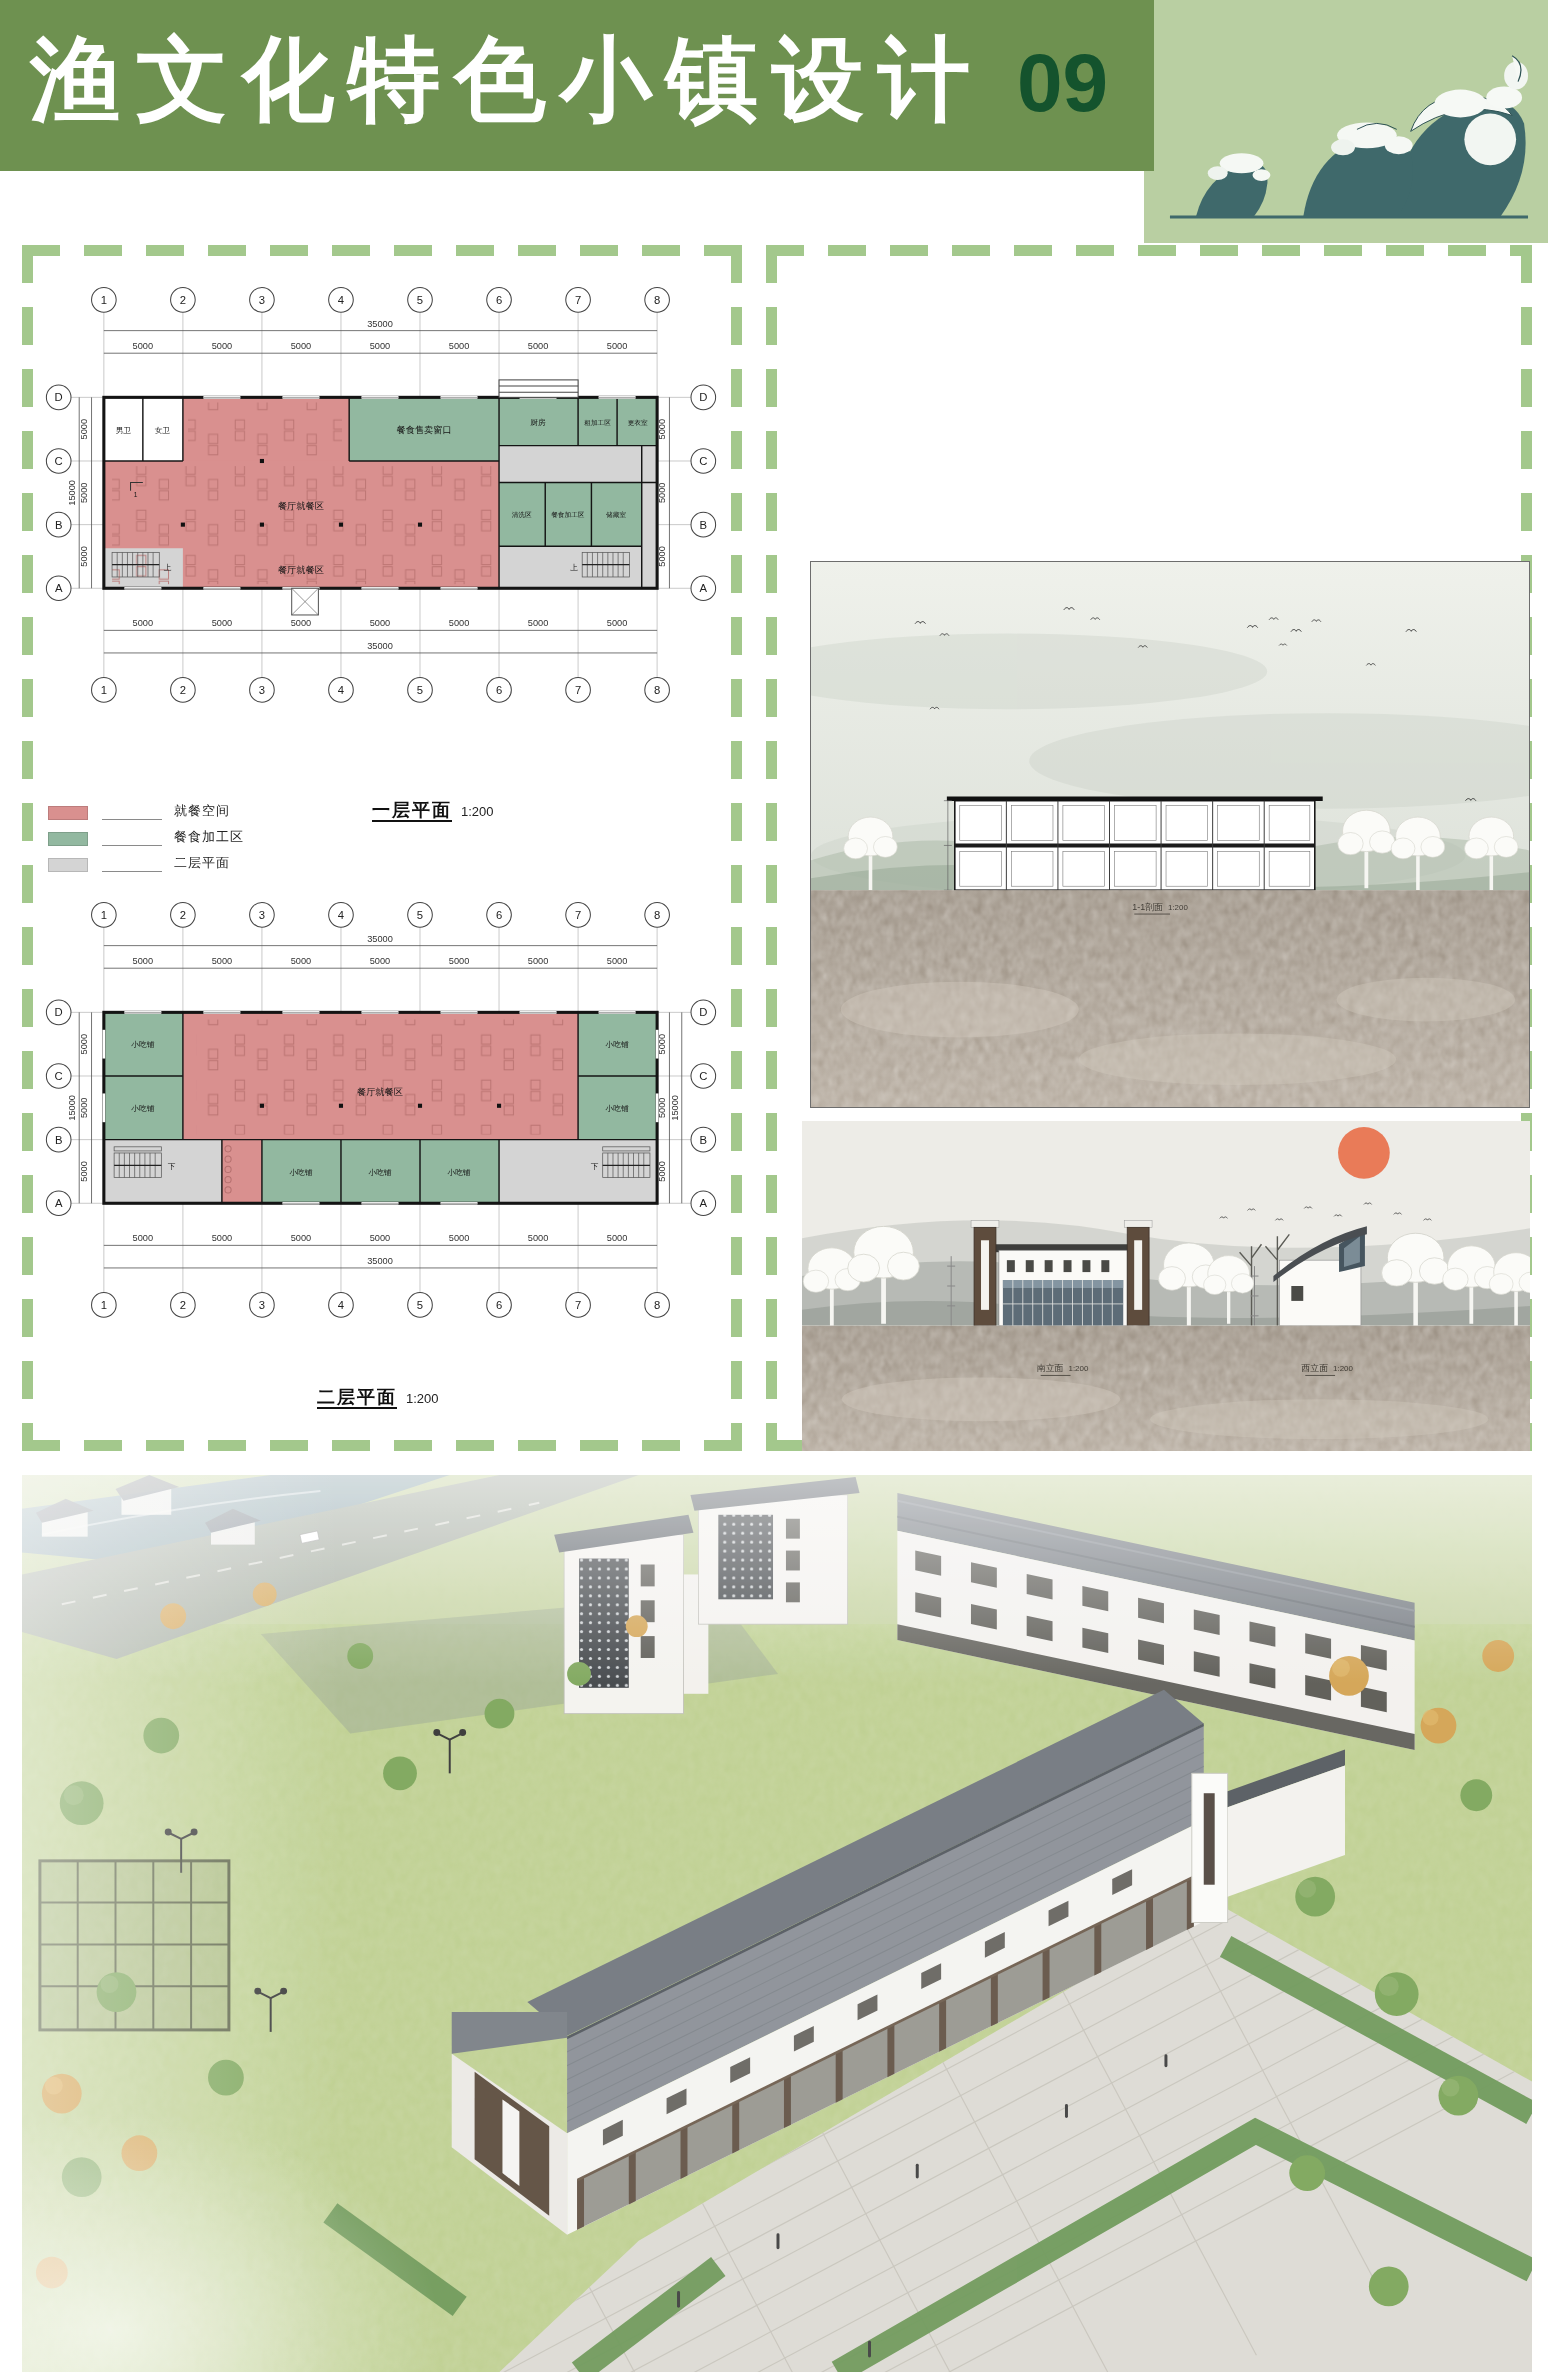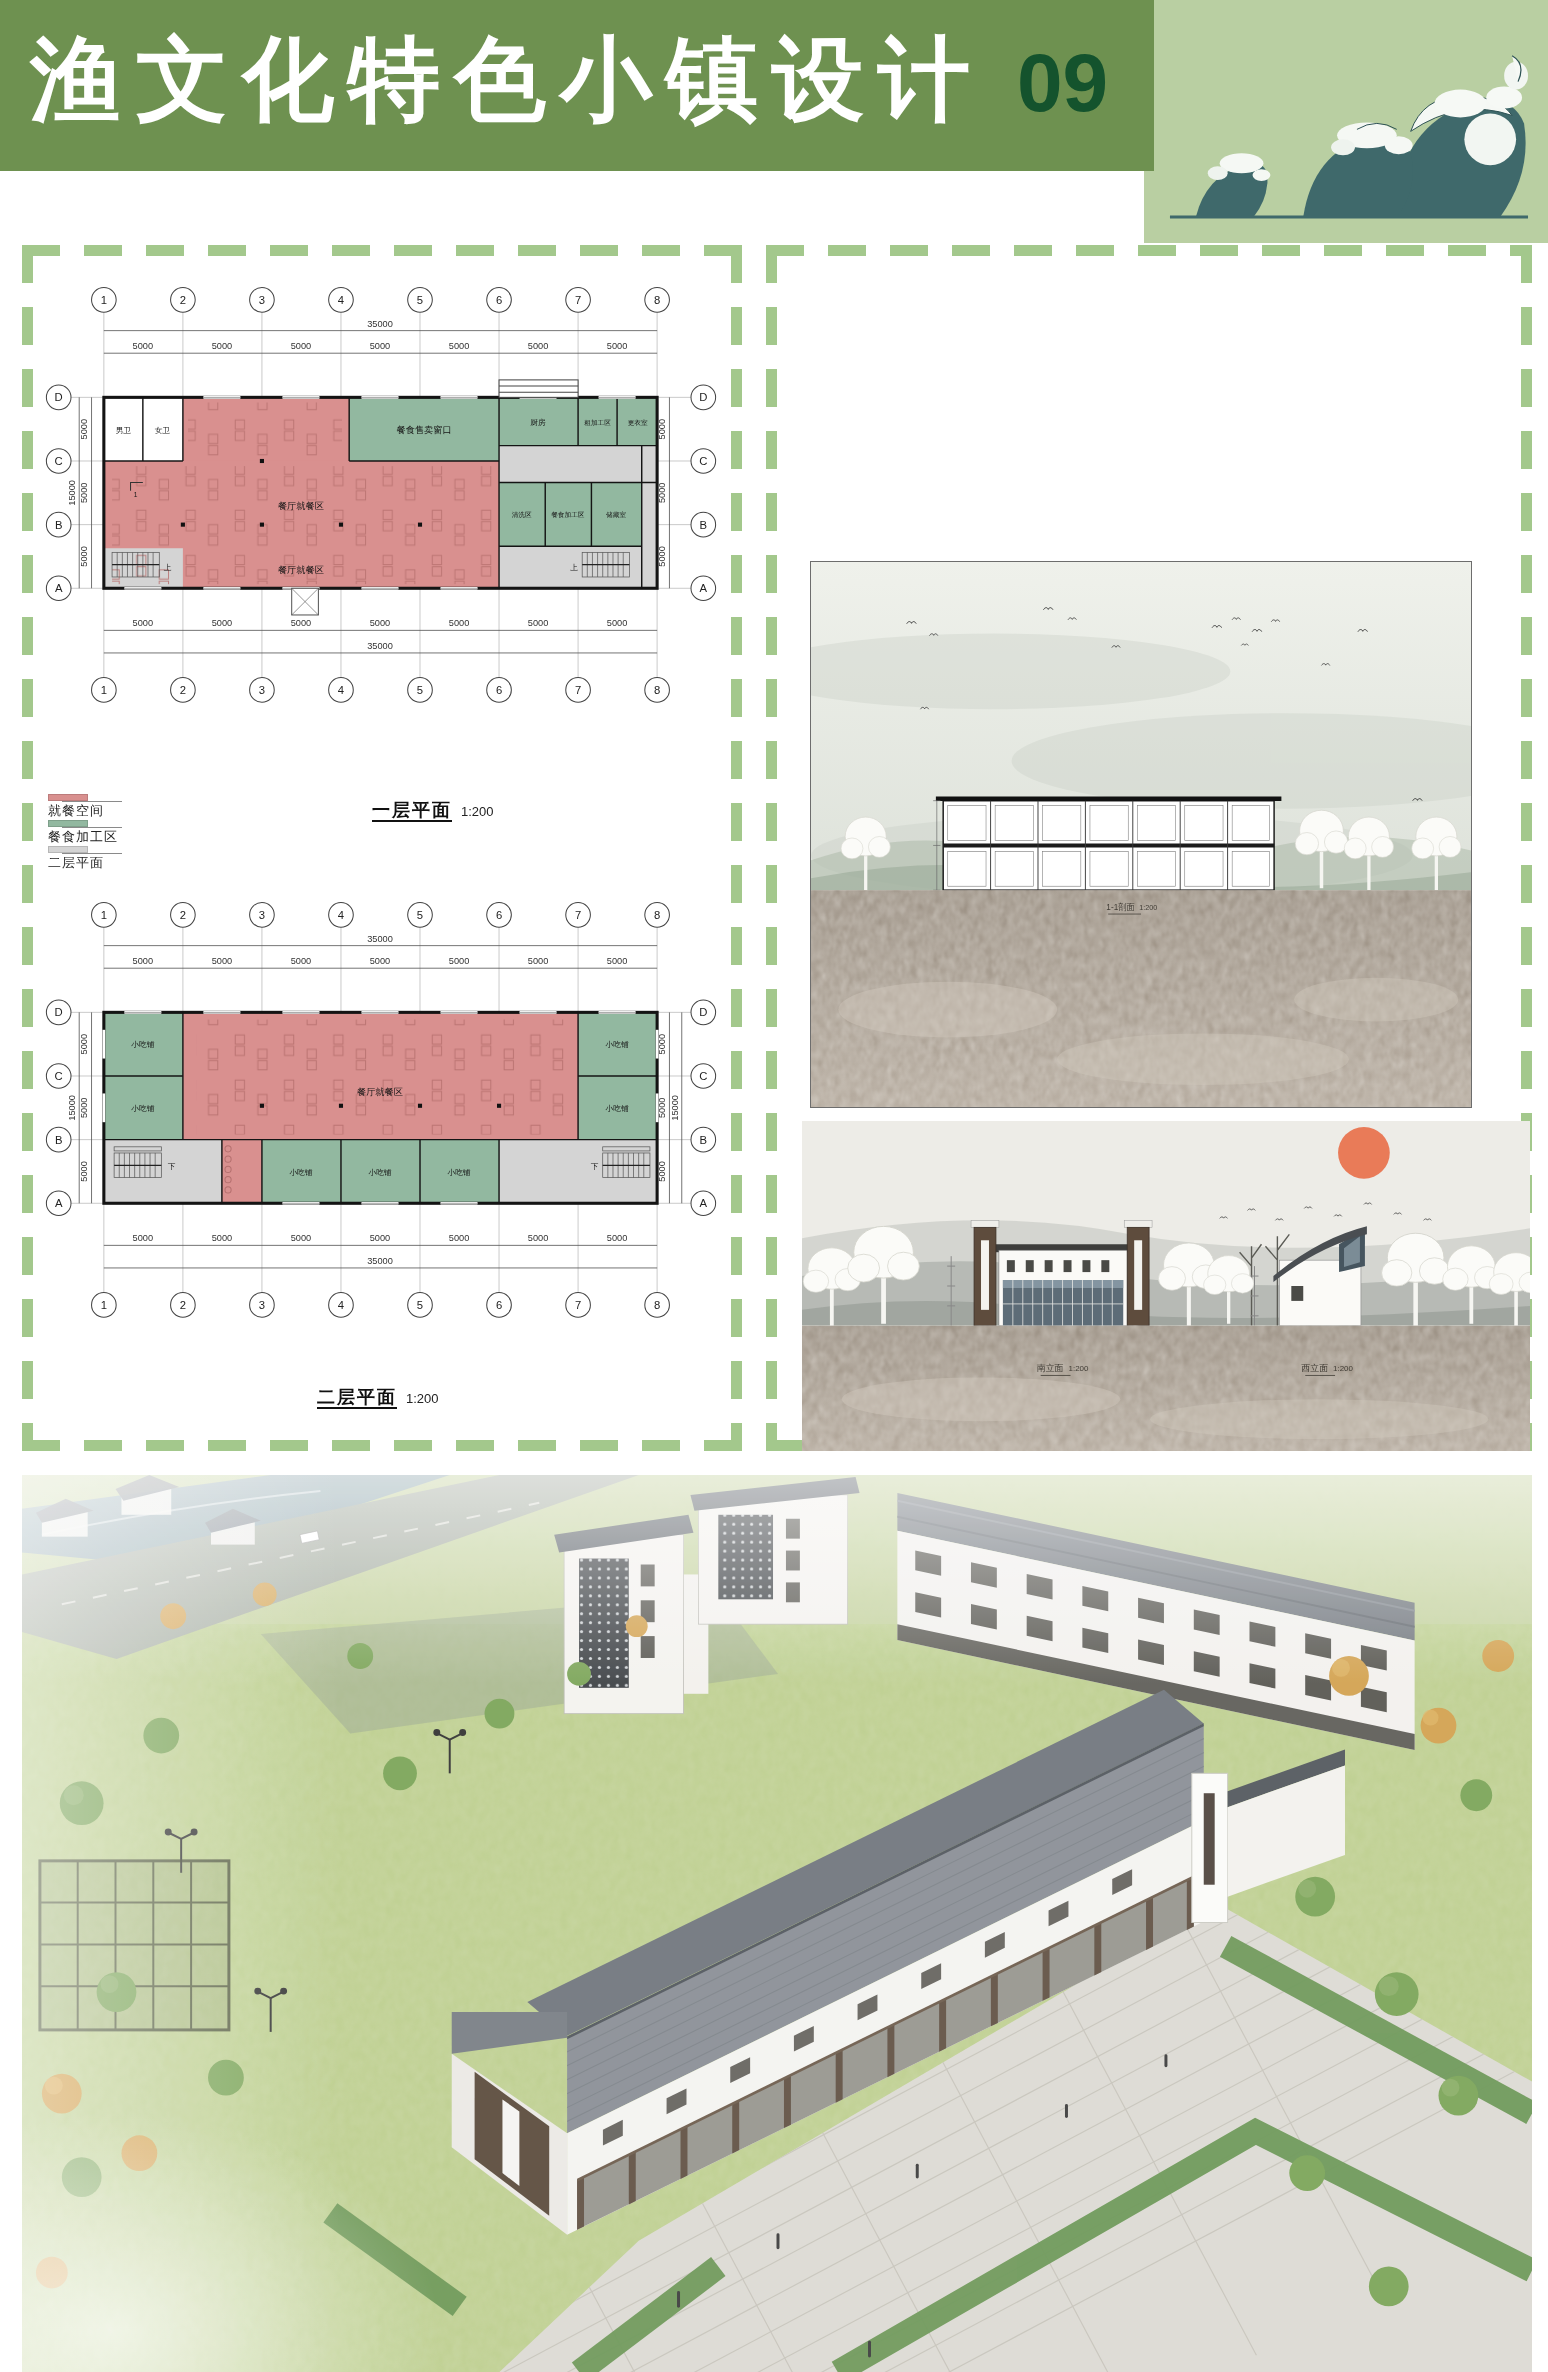--- a/index.html
+++ b/index.html
@@ -30,36 +30,36 @@
   .rl{font-size:9px;fill:#161616;}
   .rm{font-size:7.5px;fill:#161616;}
   .rs{font-size:6.5px;fill:#161616;}
   .fD{fill:var(--dining,#d9908f);} .fK{fill:var(--kitchen,#92b8a0);} .fC{fill:var(--circulation,#d4d4d4);}
   .wall{stroke:#141414;fill:none;}
   .thinw{stroke:#141414;stroke-width:1.4;}
   .axline{stroke:#b5b5b5;stroke-width:0.7;}
   .dimline{stroke:#555;stroke-width:0.8;fill:none;}
 
   .legend{position:absolute;left:26px;top:549px;}
-  .leg-row{display:flex;align-items:flex-start;height:26px;flex-direction:column;}
+  .leg-row{display:flex;align-items:flex-end;height:26px;}
   .leg-sw{width:38px;height:12px;border:1px solid #00000022;}
   .leg-line{width:60px;height:0;border-top:1.5px solid #8a8a8a;margin:0 12px 0 14px;}
   .leg-lab{font-size:13px;color:#222;letter-spacing:1px;}
 
   .plan-title{position:absolute;font-size:18px;color:#111;white-space:nowrap;}
   .plan-title .t{font-weight:bold;border-bottom:2px solid #111;padding-bottom:0;letter-spacing:2px;}
   .plan-title .s{font-size:13px;margin-left:9px;color:#222;}
 
   
   .intro{position:absolute;left:64px;top:40px;width:657px;color:#2b2b26;
     font-family:"DejaVu Serif",serif;}
   .intro-h{font-size:30px;margin-bottom:26px;letter-spacing:2px;}
   .intro-line{font-size:29px;line-height:66px;letter-spacing:1.5px;white-space:nowrap;}
 
-  .render1{position:absolute;left:44px;top:316px;width:662px;height:547px;border:1px solid #6d6d6d;box-sizing:border-box;}
+  .render1{position:absolute;left:44px;top:316px;width:720px;height:547px;border:1px solid #6d6d6d;box-sizing:border-box;}
   .render2{position:absolute;left:36px;top:876px;width:728px;height:330px;}
   .render1 svg,.render2 svg{display:block;width:100%;height:100%;}
 
   .aerial{position:absolute;left:22px;top:1475px;width:1510px;height:897px;}
   .aerial svg{display:block;width:100%;height:100%;}
   .cap{font-size:9px;fill:#403c35;}
 </style>
 </head>
 <body>
 

